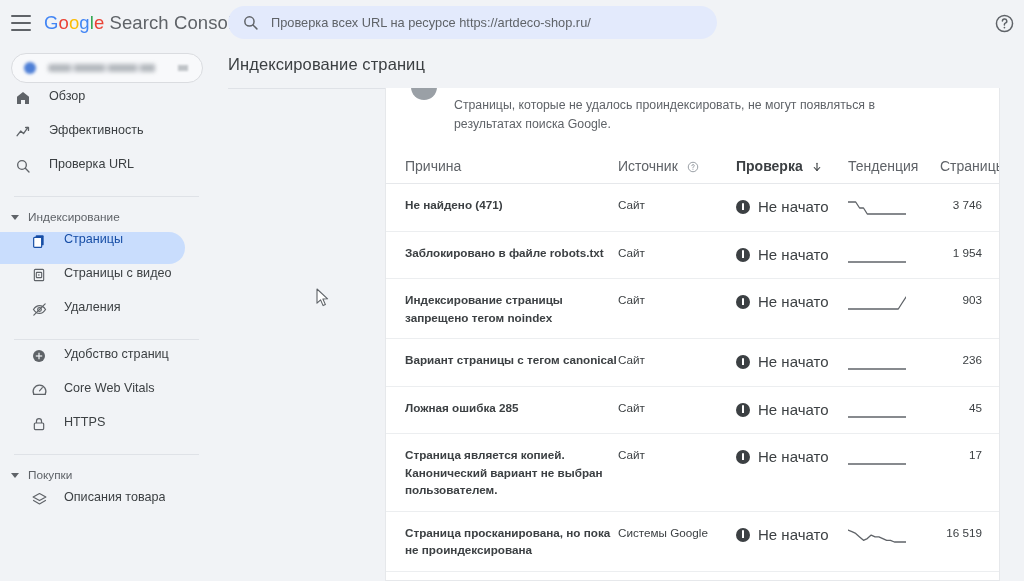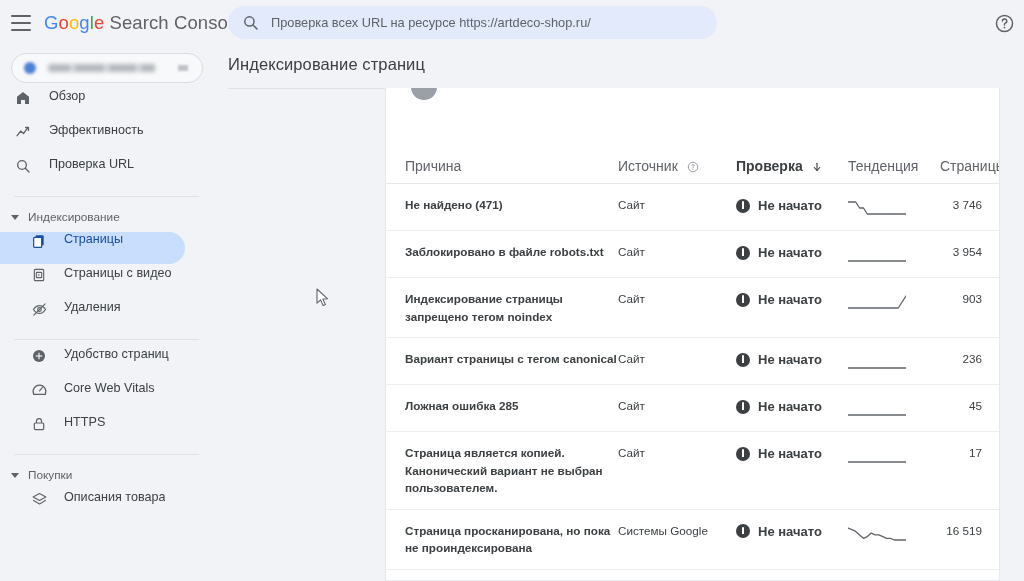--- a/index.html
+++ b/index.html
@@ -165,21 +165,21 @@
     display: flex; align-items: center; justify-content: center;
   }
   .sev-icon i {
     display: block; width: 2px; height: 9px; background: #fff; border-radius: 1px;
     position: relative;
   }
   .sev-icon i::after {
     content: ""; position: absolute; left: 0; bottom: -0.5px;
     width: 2px; height: 2px; background: #3c4043;
   }
-  .valid-text { font-weight: 700; font-size: 13px; color: #3c4043; white-space: nowrap; }
+  .valid-text { font-weight: 400; font-size: 15px; color: #3c4043; white-space: nowrap; }
 
   .spark { display: block; }
 
   
   .vscroll {
     position: absolute; right: 0; top: 0; width: 3px; height: 493px; background: transparent;
   }
 
   .cursor { position: absolute; left: 316px; top: 288px; z-index: 40; pointer-events: none; }
 </style>
@@ -349,20 +349,21 @@
   </div>
 
   <div class="content">
     <div class="page-title">Индексирование страниц</div>
     <div class="title-rule"></div>
 
     <div class="card">
 
       <div class="desc-block">
         <div class="desc-avatar"></div>
+        <div class="desc-text">Страницы, которые не удалось проиндексировать, не могут появляться в результатах поиска Google.</div>
       </div>
 
       <table class="idx">
         <thead>
           <tr>
             <th class="col-reason">
               <span>Причина</span>
             </th>
             <th class="col-source">
               <span>Источник</span>
@@ -419,21 +420,21 @@
                     <i></i>
                   </span>
                   <span class="valid-text">Не начато</span>
                 </span>
               </td>
               <td class="col-trend">
                 <svg class="spark" width="58" height="22" viewBox="0 0 58 22">
                   <polyline points="0.0,18.0 3.9,18.0 7.7,18.0 11.6,18.0 15.5,18.0 19.3,18.0 23.2,18.0 27.1,18.0 30.9,18.0 34.8,18.0 38.7,18.0 42.5,18.0 46.4,18.0 50.3,18.0 54.1,18.0 58.0,18.0" fill="none" stroke="#5f6368" stroke-width="1.3" stroke-linejoin="round" stroke-linecap="round"></polyline>
                 </svg>
               </td>
-              <td class="col-pages">3 954</td>
+              <td class="col-pages">1 954</td>
             </tr>
             <tr>
               <td class="col-reason">Индексирование страницы запрещено тегом noindex</td>
               <td class="col-source">Сайт</td>
               <td class="col-valid">
                 <span class="valid-cell">
                   <span class="sev-icon">
                     <i></i>
                   </span>
                   <span class="valid-text">Не начато</span>

